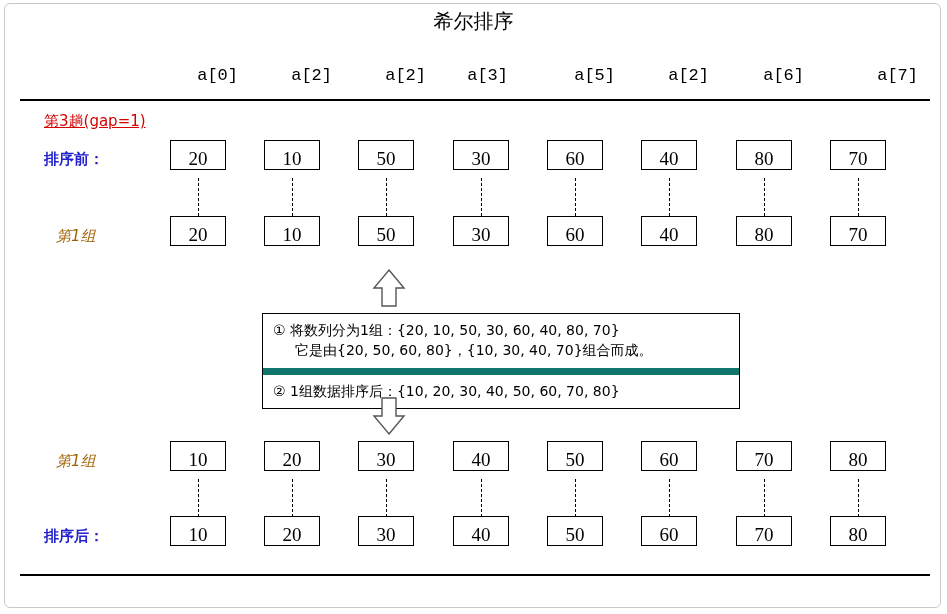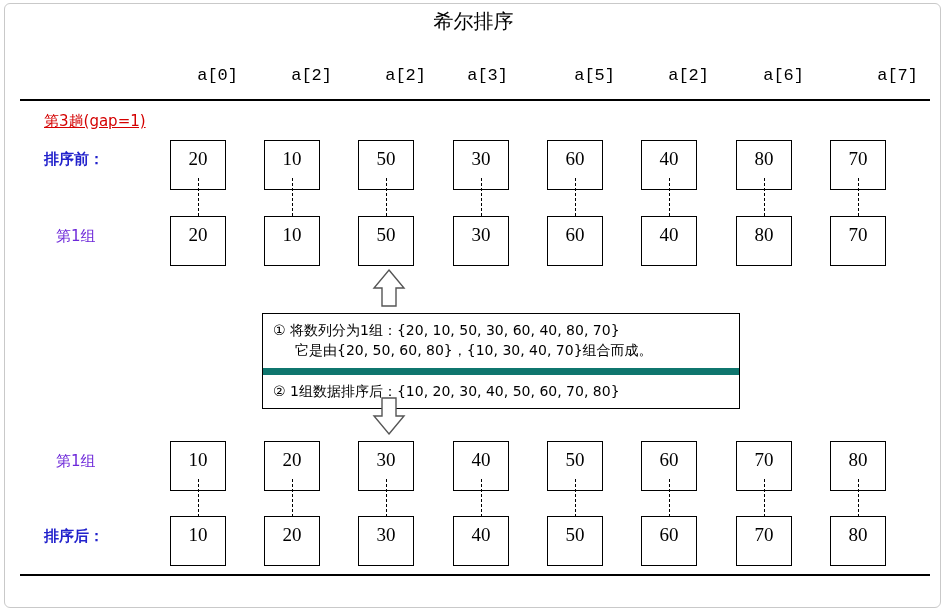--- a/index.html
+++ b/index.html
@@ -58,26 +58,26 @@
   .rule-bottom { top: 574px; }
 
   .label {
     position: absolute;
     font-size: 15px;
     font-family: "DejaVu Sans", sans-serif;
     white-space: nowrap;
   }
   .label-red { color: #d40000; }
   .label-blue { color: #2222cc; font-weight: bold; }
-  .label-black { color: #6d28d9; }
+  .label-black { color: #a16207; font-style: italic; }
 
   .cell {
     position: absolute;
     width: 56px;
-    height: 50px;
+    height: 30px;
     border: 1px solid #000;
     box-sizing: border-box;
     text-align: center;
     line-height: 36px;
     font-size: 19px;
     font-family: "Liberation Serif", serif;
     color: #000;
     background: #fff;
   }
   .dash {

